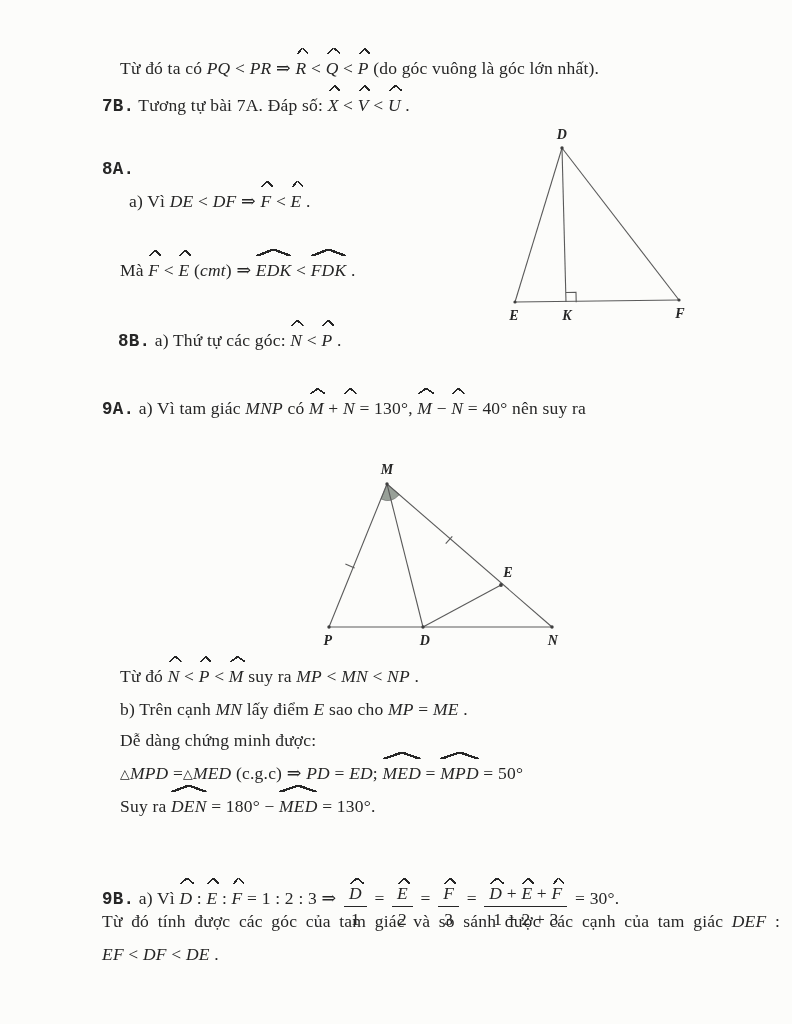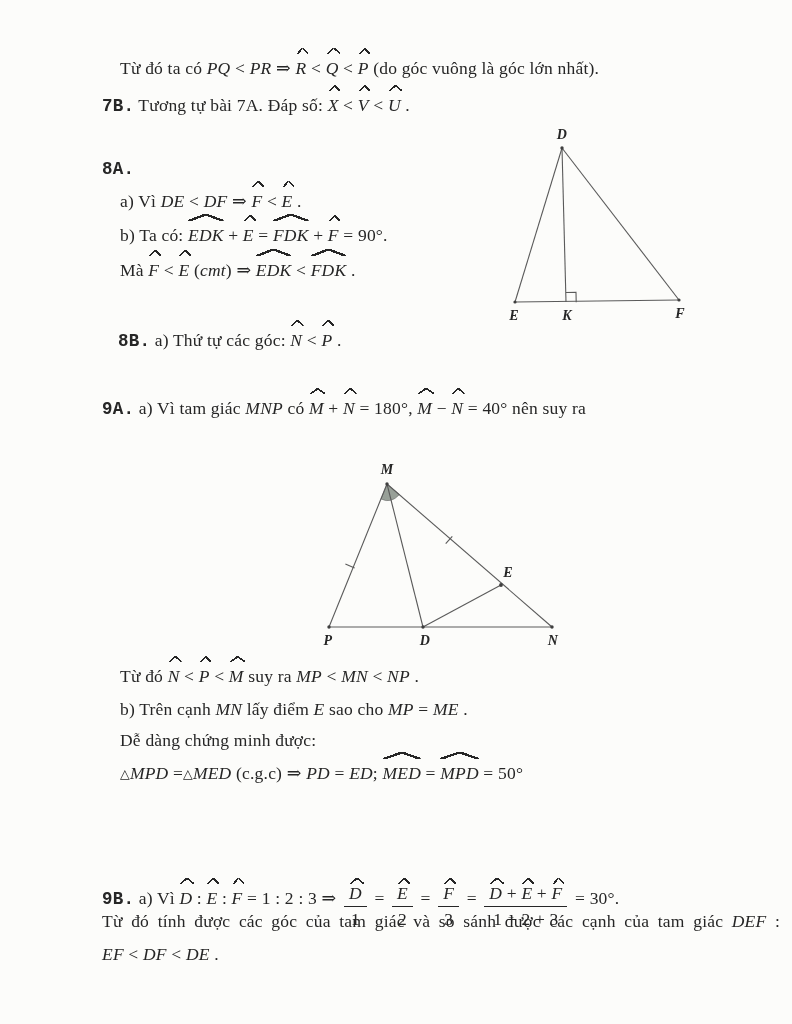--- a/index.html
+++ b/index.html
@@ -45,41 +45,40 @@
 </style>
 </head>
 <body>
 
 <div class="page">
 
   <div class="line" style="left:75px;top:55px"><span>Từ đó ta có </span><span class="i">PQ</span><span> &lt; </span><span class="i">PR</span><span> ⇒ </span><span class="i h">R</span><span> &lt; </span><span class="i h">Q</span><span> &lt; </span><span class="i h">P</span><span> (do góc vuông là góc lớn nhất).</span></div>
   <div class="line" style="left:57px;top:92px"><span class="b">7B.</span><span> Tương tự bài 7A. Đáp số: </span><span class="i h">X</span><span> &lt; </span><span class="i h">V</span><span> &lt; </span><span class="i h">U</span><span> .</span></div>
 
   <div class="line" style="left:57px;top:155px"><span class="b">8A.</span></div>
-  <div class="line" style="left:75px;top:188px"><span>a) Vì </span><span class="i">DE</span><span> &lt; </span><span class="i">DF</span><span> ⇒ </span><span class="i h">F</span><span> &lt; </span><span class="i h">E</span><span> .</span></div>
-  <div class="line" style="left:75px;top:222px"><span>b) Ta có: </span><span class="i wh">EDK</span><span> + </span><span class="i h">E</span><span> = </span><span class="i wh">FDK</span><span> + </span><span class="i h">F</span><span> = 90°.</span></div>
+  <div class="line" style="left:84px;top:188px"><span>a) Vì </span><span class="i">DE</span><span> &lt; </span><span class="i">DF</span><span> ⇒ </span><span class="i h">F</span><span> &lt; </span><span class="i h">E</span><span> .</span></div>
   <div class="line" style="left:75px;top:257px"><span>Mà </span><span class="i h">F</span><span> &lt; </span><span class="i h">E</span><span> (</span><span class="i">cmt</span><span>) ⇒ </span><span class="i wh">EDK</span><span> &lt; </span><span class="i wh">FDK</span><span> .</span></div>
 
   <svg class="diagram" style="left:445px;top:118px" width="215" height="212" viewBox="0 0 215 212">
     <line class="dline" x1="72" y1="30" x2="25" y2="184"></line>
     <line class="dline" x1="72" y1="30" x2="189" y2="182"></line>
     <line class="dline" x1="25" y1="184" x2="189" y2="182"></line>
     <line class="dline" x1="72" y1="30" x2="76" y2="184"></line>
     <polyline class="dline" points="76,174.5 86,174.3 86.2,184.3"></polyline>
     <circle class="ddot" cx="72" cy="30" r="1.7"></circle>
     <circle class="ddot" cx="25" cy="184" r="1.6"></circle>
     <circle class="ddot" cx="189" cy="182" r="1.6"></circle>
     <text class="dlabel" x="72" y="21">D</text>
     <text class="dlabel" x="24" y="202">E</text>
     <text class="dlabel" x="77" y="202">K</text>
     <text class="dlabel" x="190" y="200">F</text>
   </svg>
 
   <div class="line" style="left:73px;top:327px"><span class="b">8B.</span><span> a) Thứ tự các góc: </span><span class="i h">N</span><span> &lt; </span><span class="i h">P</span><span> .</span></div>
-  <div class="line" style="left:57px;top:395px"><span class="b">9A.</span><span> a) Vì tam giác </span><span class="i">MNP</span><span> có </span><span class="i h">M</span><span> + </span><span class="i h">N</span><span> = 180°, </span><span class="i h">M</span><span> − </span><span class="i h">N</span><span> = 40° nên suy ra</span></div>
+  <div class="line" style="left:57px;top:395px"><span class="b">9A.</span><span> a) Vì tam giác </span><span class="i">MNP</span><span> có </span><span class="i h">M</span><span> + </span><span class="i h">N</span><span> = 130°, </span><span class="i h">M</span><span> − </span><span class="i h">N</span><span> = 40° nên suy ra</span></div>
 
   <svg class="diagram" style="left:270px;top:460px" width="265" height="196" viewBox="0 0 265 196">
     <path class="wedge" d="M72,24 L66,39 Q76,44 84.5,34.5 Z"></path>
     <line class="dline" x1="72" y1="24" x2="14" y2="167"></line>
     <line class="dline" x1="72" y1="24" x2="237" y2="167"></line>
     <line class="dline" x1="14" y1="167" x2="237" y2="167"></line>
     <line class="dline" x1="72" y1="24" x2="108" y2="167"></line>
     <line class="dline" x1="108" y1="167" x2="186" y2="125"></line>
     <line class="dline" x1="30.4" y1="104.1" x2="39.6" y2="107.9"></line>
     <line class="dline" x1="130.7" y1="83.7" x2="137.3" y2="76.3"></line>
@@ -92,18 +91,19 @@
     <text class="dlabel" x="13" y="185">P</text>
     <text class="dlabel" x="110" y="185">D</text>
     <text class="dlabel" x="238" y="185">N</text>
     <text class="dlabel" x="193" y="117">E</text>
   </svg>
 
   <div class="line" style="left:75px;top:696px"><span>b) Trên cạnh </span><span class="i">MN</span><span> lấy điểm </span><span class="i">E</span><span> sao cho </span><span class="i">MP</span><span> = </span><span class="i">ME</span><span> .</span></div>
   <div class="line" style="left:75px;top:663px"><span>Từ đó </span><span class="i h">N</span><span> &lt; </span><span class="i h">P</span><span> &lt; </span><span class="i h">M</span><span> suy ra </span><span class="i">MP</span><span> &lt; </span><span class="i">MN</span><span> &lt; </span><span class="i">NP</span><span> .</span></div>
   <div class="line" style="left:75px;top:727px"><span>Dễ dàng chứng minh được:</span></div>
   <div class="line" style="left:75px;top:760px"><span class="tri">△</span><span class="i">MPD</span><span> =</span><span class="tri">△</span><span class="i">MED</span><span> (c.g.c) ⇒ </span><span class="i">PD</span><span> = </span><span class="i">ED</span><span>; </span><span class="i wh">MED</span><span> = </span><span class="i wh">MPD</span><span> = 50°</span></div>
+  <div class="line" style="left:75px;top:793px"><span>Suy ra </span><span class="i wh">DEN</span><span> = 180° − </span><span class="i wh">MED</span><span> = 130°.</span></div>
 
   <div class="line" style="left:57px;top:877px"><span class="b">9B.</span><span> a) Vì </span><span class="i h">D</span><span> : </span><span class="i h">E</span><span> : </span><span class="i h">F</span><span> = 1 : 2 : 3 ⇒ </span><span class="frac"><span class="fnum"><span class="i h">D</span></span><span class="fden"><span>1</span></span></span><span> = </span><span class="frac"><span class="fnum"><span class="i h">E</span></span><span class="fden"><span>2</span></span></span><span> = </span><span class="frac"><span class="fnum"><span class="i h">F</span></span><span class="fden"><span>3</span></span></span><span> = </span><span class="frac"><span class="fnum"><span class="i h">D</span><span> + </span><span class="i h">E</span><span> + </span><span class="i h">F</span></span><span class="fden"><span>1 + 2 + 3</span></span></span><span> = 30°.</span></div>
   <div class="line just" style="left:57px;top:908px"><span>Từ đó tính được các góc của tam giác và so sánh được các cạnh của tam giác </span><span class="i">DEF</span><span> :</span></div>
   <div class="line" style="left:57px;top:941px"><span class="i">EF</span><span> &lt; </span><span class="i">DF</span><span> &lt; </span><span class="i">DE</span><span> .</span></div>
 
 </div>
 
 </body></html>

